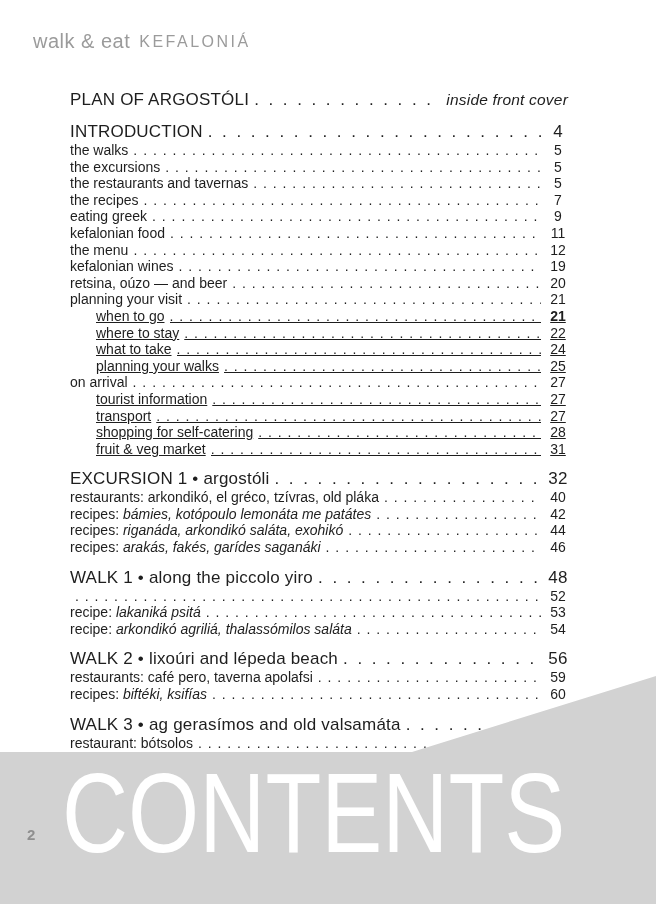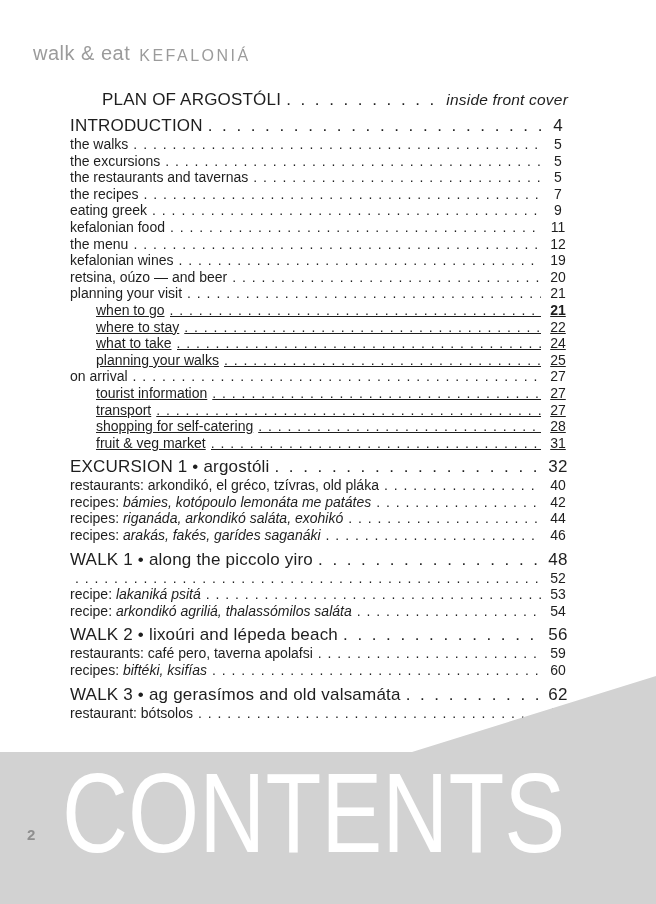--- a/index.html
+++ b/index.html
@@ -11,48 +11,47 @@
     font-family: "Liberation Sans", sans-serif;
     color: #1e1e1e;
     overflow: hidden;
   }
   
   .header {
     position: absolute;
     left: 33px;
     top: 30px;
     display: flex;
-    align-items: flex-end;
+    align-items: center;
     gap: 9px;
     color: #9b9b9b;
-    margin-top: 12px;
   }
   .series { font-size: 20px; letter-spacing: 0.5px; }
   .dest   { font-size: 16px; font-weight: normal; letter-spacing: 2.5px; }
 
   
   .toc {
     position: absolute;
     left: 70px;
     top: 90px;
     width: 498px;
   }
   .row {
     display: flex;
     align-items: baseline;
     font-size: 14px;
     line-height: 16.6px;
   }
   .row.heading {
     font-size: 17px;
     line-height: 20px;
-    margin-top: 6px;
+    margin-top: 12px;
     letter-spacing: 0.2px;
   }
-  .toc .row:first-child { margin-top: 0; margin-left: 32px; }
+  .toc .row:first-child { margin-top: 0; }
   .row.indent { padding-left: 26px; text-decoration: underline; }
   .label { white-space: nowrap; flex-shrink: 0; }
   .it { font-style: italic; text-align: right; }
   .leader {
     flex: 1 1 auto;
     overflow: hidden;
     white-space: nowrap;
     margin: 0 7px 0 5px;
     min-width: 10px;
   }

